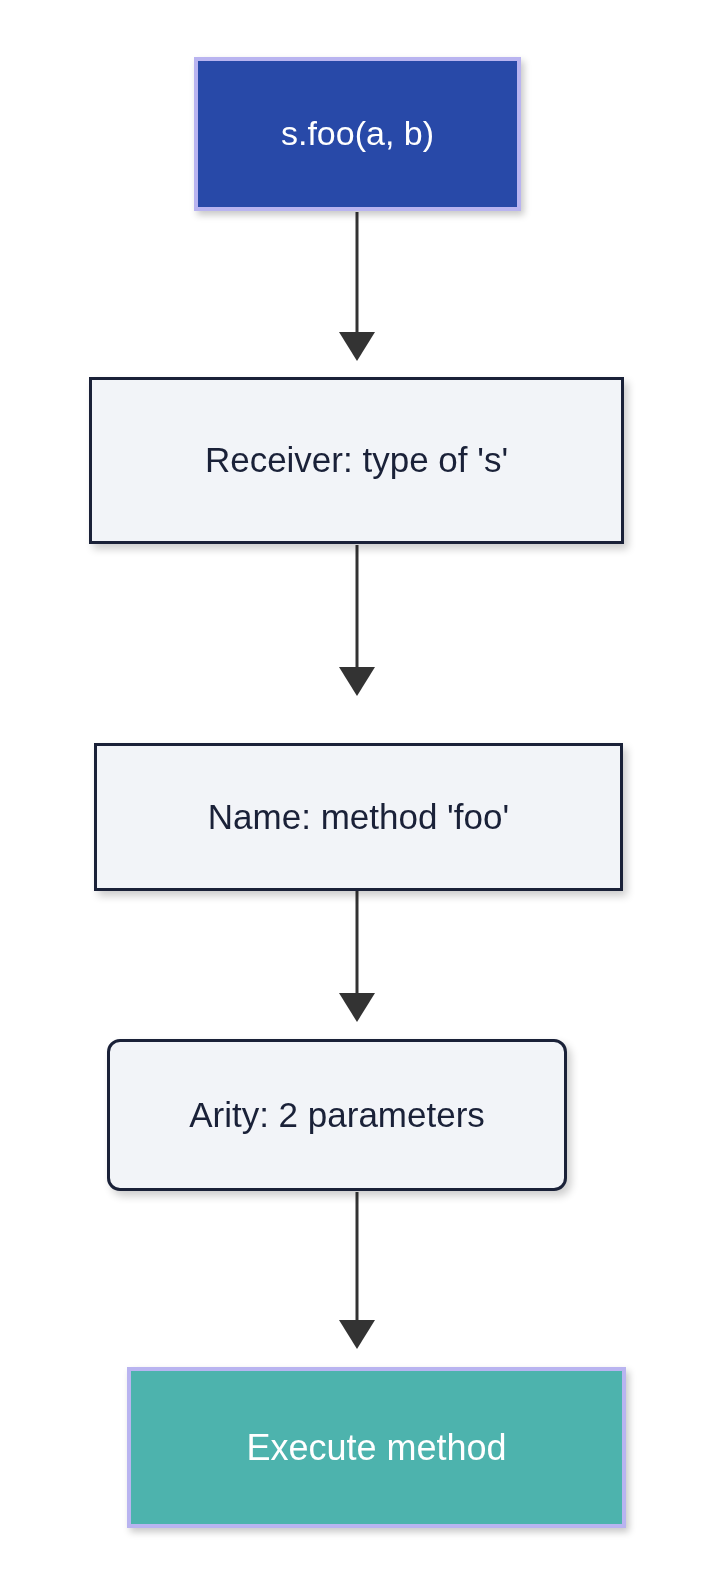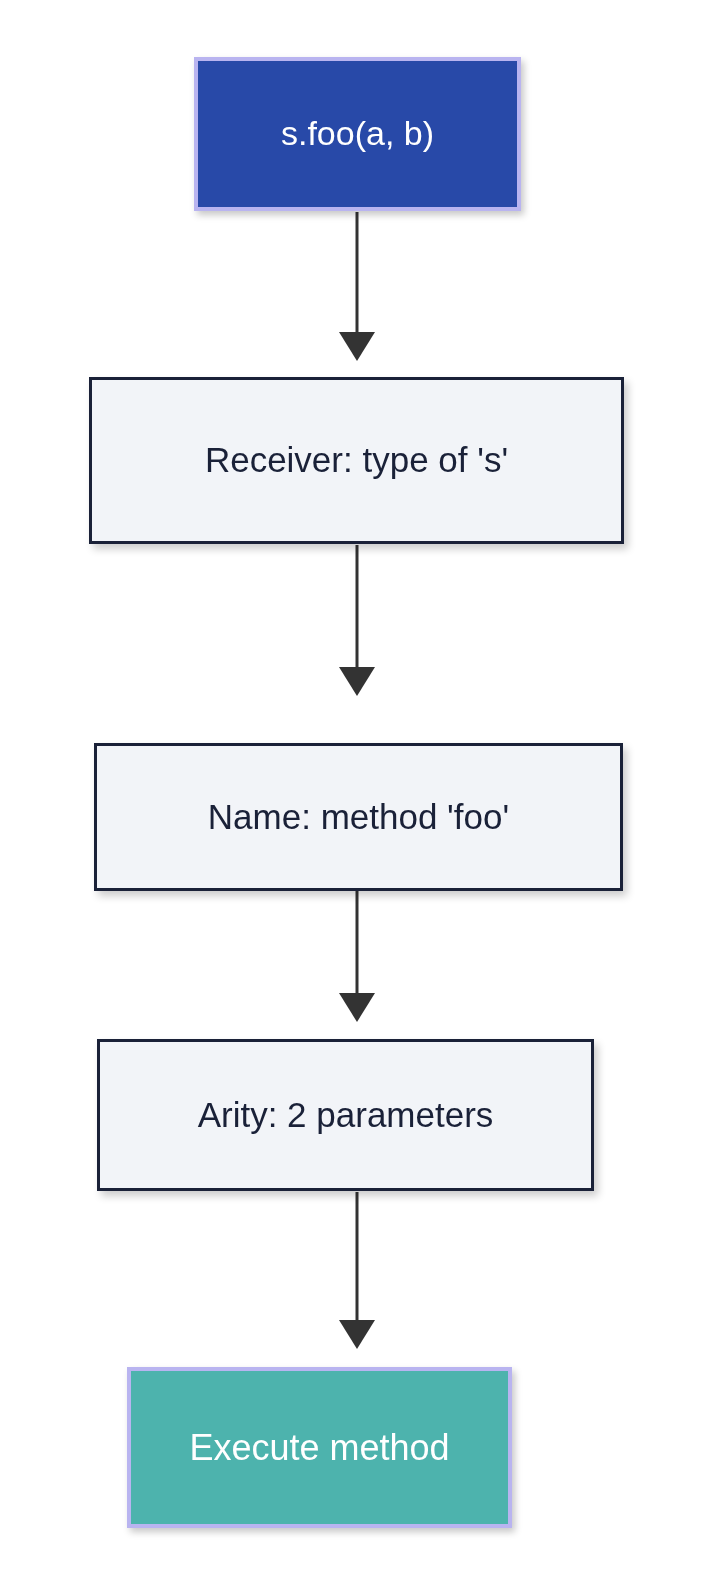--- a/index.html
+++ b/index.html
@@ -71,31 +71,32 @@
 
   .node--step2 {
     left: 94px;
     top: 713px;
     width: 529px;
     height: 148px;
     margin-top: 30px;
   }
 
   .node--step3 {
-    left: 97px;
+    left: 107px;
     top: 1039px;
-    width: 497px;
+    width: 460px;
     height: 152px;
+    border-radius: 13px;
   }
 
   
   .node--end {
     left: 127px;
     top: 1367px;
-    width: 385px;
+    width: 499px;
     height: 161px;
     background: #4db3ad;
     border: 4px solid #b9b4f0;
     color: #ffffff;
     font-size: 36px;
   }
 
   
   .edge {
     position: absolute;

